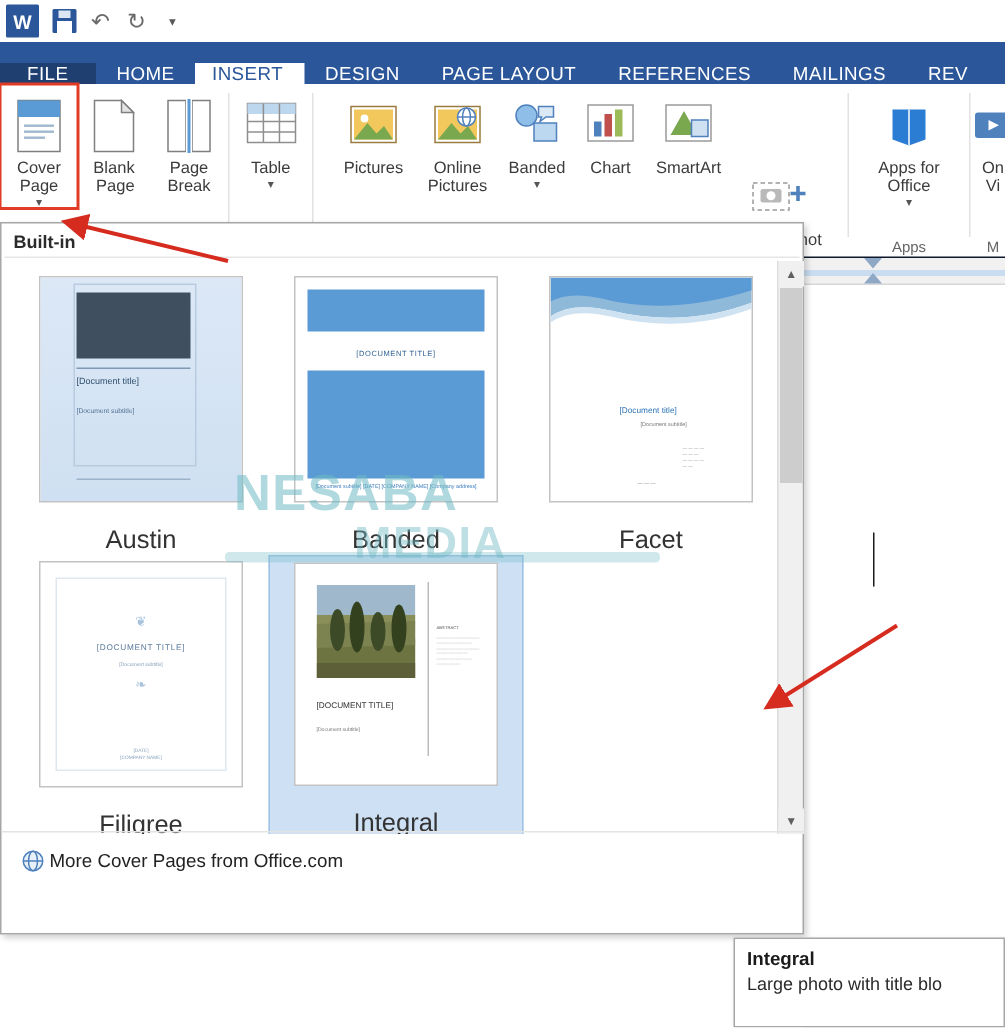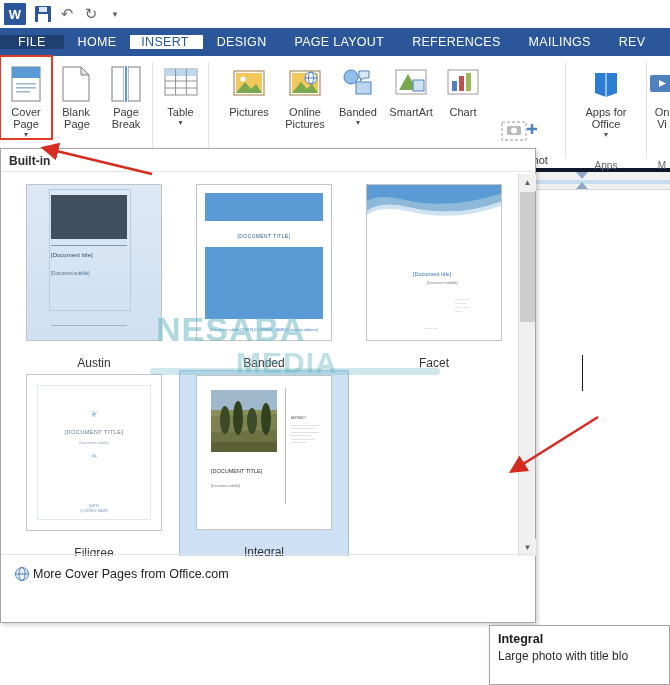--- a/index.html
+++ b/index.html
@@ -55,39 +55,39 @@
   }
   .arrow-u { color:#6a6a6a; font-size:15px; }
   .arrow-r { color:#6a6a6a; font-size:15px; }
   .qat-caret { color:#5a5a5a; font-size:9px; }
 
   
   .tabbar {
     position: absolute; top: 28px; left: 0;
     width: 670px; height: 28px;
     background: #2b579a;
-    display: flex; align-items: center;
+    display: flex; align-items: flex-end;
     font-size: 12.5px;
   }
   .tab {
     display: flex; align-items: center;
     padding: 0 14px;
     color: #ffffff;
     letter-spacing: .3px;
     white-space: nowrap;
   }
   .tab.file { background: #1e3f70; font-weight: normal; padding: 0 18px;}
   .tab.active { background: #ffffff; color: #2b579a; padding-left: 11px; }
 
   
   .ribbon {
     position: absolute; top: 56px; left: 0;
     width: 670px; height: 116px;
     background: #ffffff;
-    border-bottom: 4px solid #0f172a;
+    border-bottom: 1px solid #0f172a;
   }
   .grp {
     position: absolute; top: 0; height: 116px;
     display: flex; flex-direction: column; align-items: center;
   }
   .grp .glabel {
     position: absolute; bottom: 1px; left: 0; width: 100%;
     text-align: center; font-size: 10px; color: #666;
   }
   .gsep {
@@ -142,21 +142,21 @@
     padding-top: 4px;
   }
   .gal-item.selected { background: #cde0f4; border: 1px solid #9ec2e6; }
   .thumb {
     width: 136px; height: 160px;
     border: 1px solid #c3c3c3;
     background: #ffffff;
     position: relative;
     overflow: hidden;
   }
-  .gal-cap { font-size: 12px; color: #333; margin-top: 15px; }
+  .gal-cap { font-size: 17px; color: #333; margin-top: 15px; }
 
   
   .gal-scroll {
     position: absolute; right: 0; top: 25px; width: 17px; height: 382px;
     background: #f0f0f0; border-left: 1px solid #dcdcdc;
   }
   .sb-arrow {
     width: 17px; height: 17px; background: #f0f0f0;
     display:flex; align-items:center; justify-content:center;
     font-size: 8px; color: #606060;
@@ -406,40 +406,40 @@
           <div class="ico">
             <svg class="ico-svg" width="32" height="32" viewBox="0 0 32 32">
               <circle cx="9" cy="9" r="7" fill="#8fbfe8" stroke="#4f81bd"></circle>
               <rect x="14" y="14" width="15" height="12" fill="#bcd8f0" stroke="#4f81bd"></rect>
               <path d="M17 3 L27 3 L27 10 L22 10 L18 13 L19 10 L17 10 Z" fill="#dbe9f7" stroke="#4f81bd"></path>
             </svg>
           </div>
           <div class="lbl">Banded</div>
           <div class="caretdn">▾</div>
         </div>
-        <div class="btn" style="width:56px;">
-          <div class="ico">
-            <svg class="ico-svg" width="32" height="32" viewBox="0 0 32 32">
-              <rect x="1" y="2" width="30" height="24" fill="#ffffff" stroke="#9a9a9a"></rect>
-              <path d="M4 22 L13 6 L22 22 Z" fill="#7aa84f"></path>
-              <rect x="18" y="12" width="11" height="11" fill="#cfe0f0" stroke="#4f81bd"></rect>
-            </svg>
-          </div>
-          <div class="lbl">SmartArt</div>
-        </div>
         <div class="btn" style="width:48px;">
           <div class="ico">
             <svg class="ico-svg" width="32" height="32" viewBox="0 0 32 32">
               <rect x="1" y="2" width="30" height="24" fill="#ffffff" stroke="#9a9a9a"></rect>
               <rect x="5" y="13" width="5" height="10" fill="#4f81bd"></rect>
               <rect x="12" y="8" width="5" height="15" fill="#c0504d"></rect>
               <rect x="19" y="5" width="5" height="18" fill="#9bbb59"></rect>
             </svg>
           </div>
           <div class="lbl">Chart</div>
+        </div>
+        <div class="btn" style="width:56px;">
+          <div class="ico">
+            <svg class="ico-svg" width="32" height="32" viewBox="0 0 32 32">
+              <rect x="1" y="2" width="30" height="24" fill="#ffffff" stroke="#9a9a9a"></rect>
+              <path d="M4 22 L13 6 L22 22 Z" fill="#7aa84f"></path>
+              <rect x="18" y="12" width="11" height="11" fill="#cfe0f0" stroke="#4f81bd"></rect>
+            </svg>
+          </div>
+          <div class="lbl">SmartArt</div>
         </div>
         <div class="btn" style="width:66px;margin-top:48px;">
           <div class="ico">
             <svg class="ico-svg" width="38" height="32" viewBox="0 0 38 32">
               <rect x="1" y="6" width="24" height="18" fill="#ffffff" stroke="#9a9a9a" stroke-dasharray="3,2"></rect>
               <rect x="6" y="10" width="14" height="9" rx="1.5" fill="#b9b9b9"></rect>
               <circle cx="13" cy="14.5" r="3" fill="#ffffff"></circle>
               <path d="M31 8 v10 M26 13 h10" stroke="#4f81bd" stroke-width="2.4"></path>
             </svg>
           </div>

